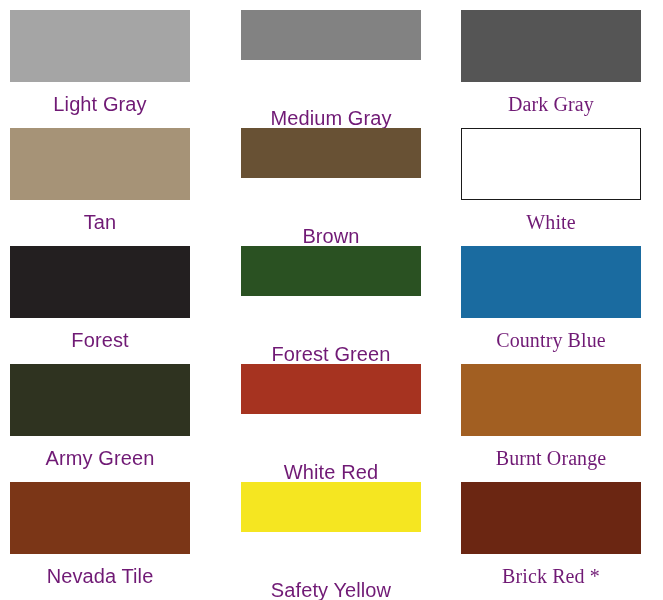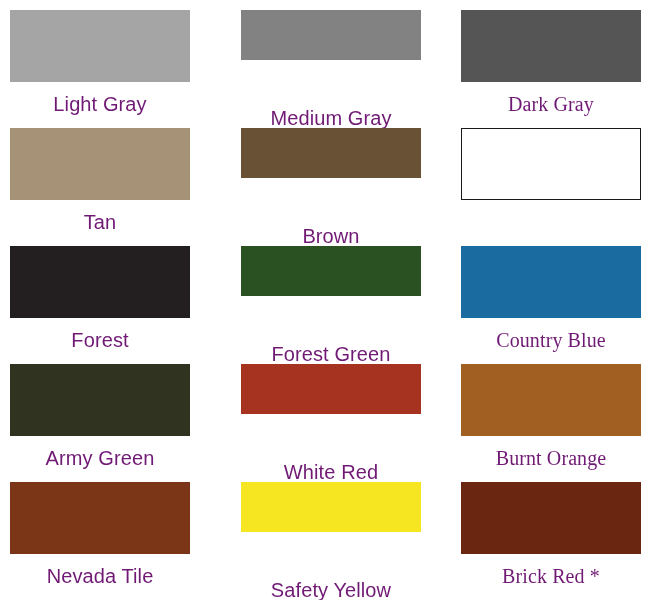--- a/index.html
+++ b/index.html
@@ -79,20 +79,21 @@
     <div class="swatch-cell col-0">
       <div class="swatch-chip" style="background-color: rgb(166, 147, 119);"></div>
       <div class="swatch-label">Tan</div>
     </div>
     <div class="swatch-cell col-1">
       <div class="swatch-chip" style="background-color: rgb(104, 81, 52);"></div>
       <div class="swatch-label">Brown</div>
     </div>
     <div class="swatch-cell col-2">
       <div class="swatch-chip bordered" style="background-color: rgb(255, 255, 255);"></div>
+      <div class="swatch-label">White</div>
     </div>
     <div class="swatch-cell col-0">
       <div class="swatch-chip" style="background-color: rgb(35, 31, 32);"></div>
       <div class="swatch-label">Forest</div>
     </div>
     <div class="swatch-cell col-1">
       <div class="swatch-chip" style="background-color: rgb(42, 81, 34);"></div>
       <div class="swatch-label">Forest Green</div>
     </div>
     <div class="swatch-cell col-2">

